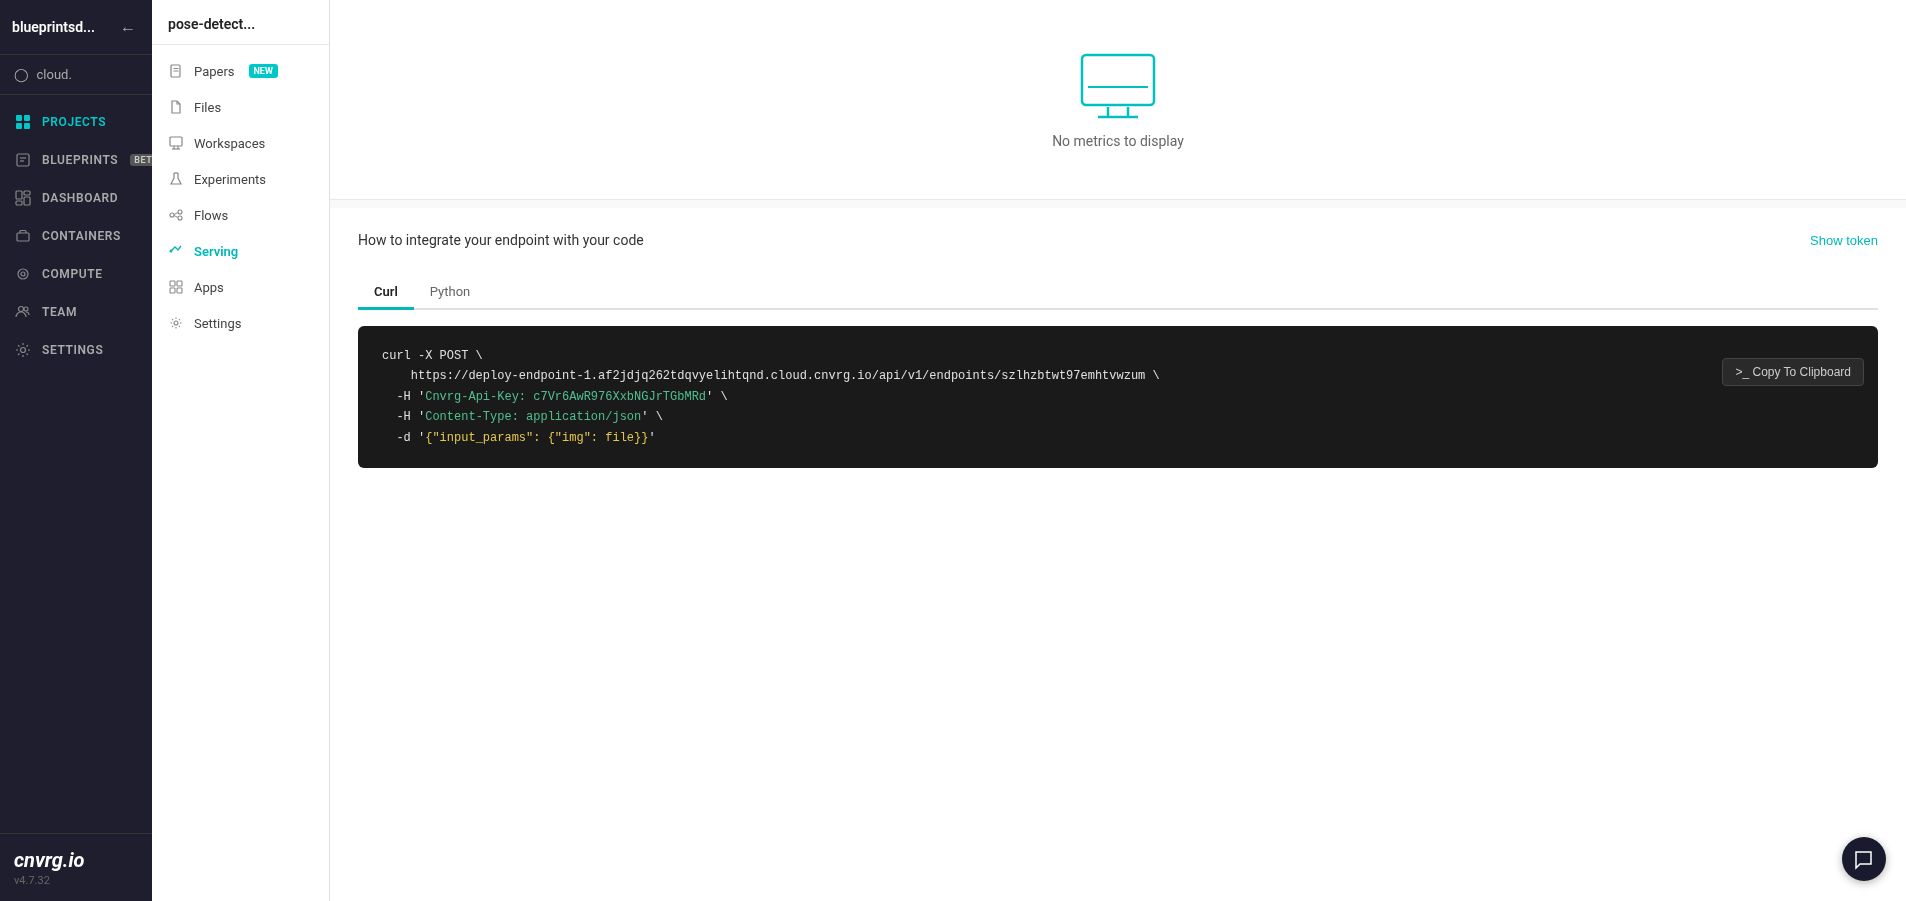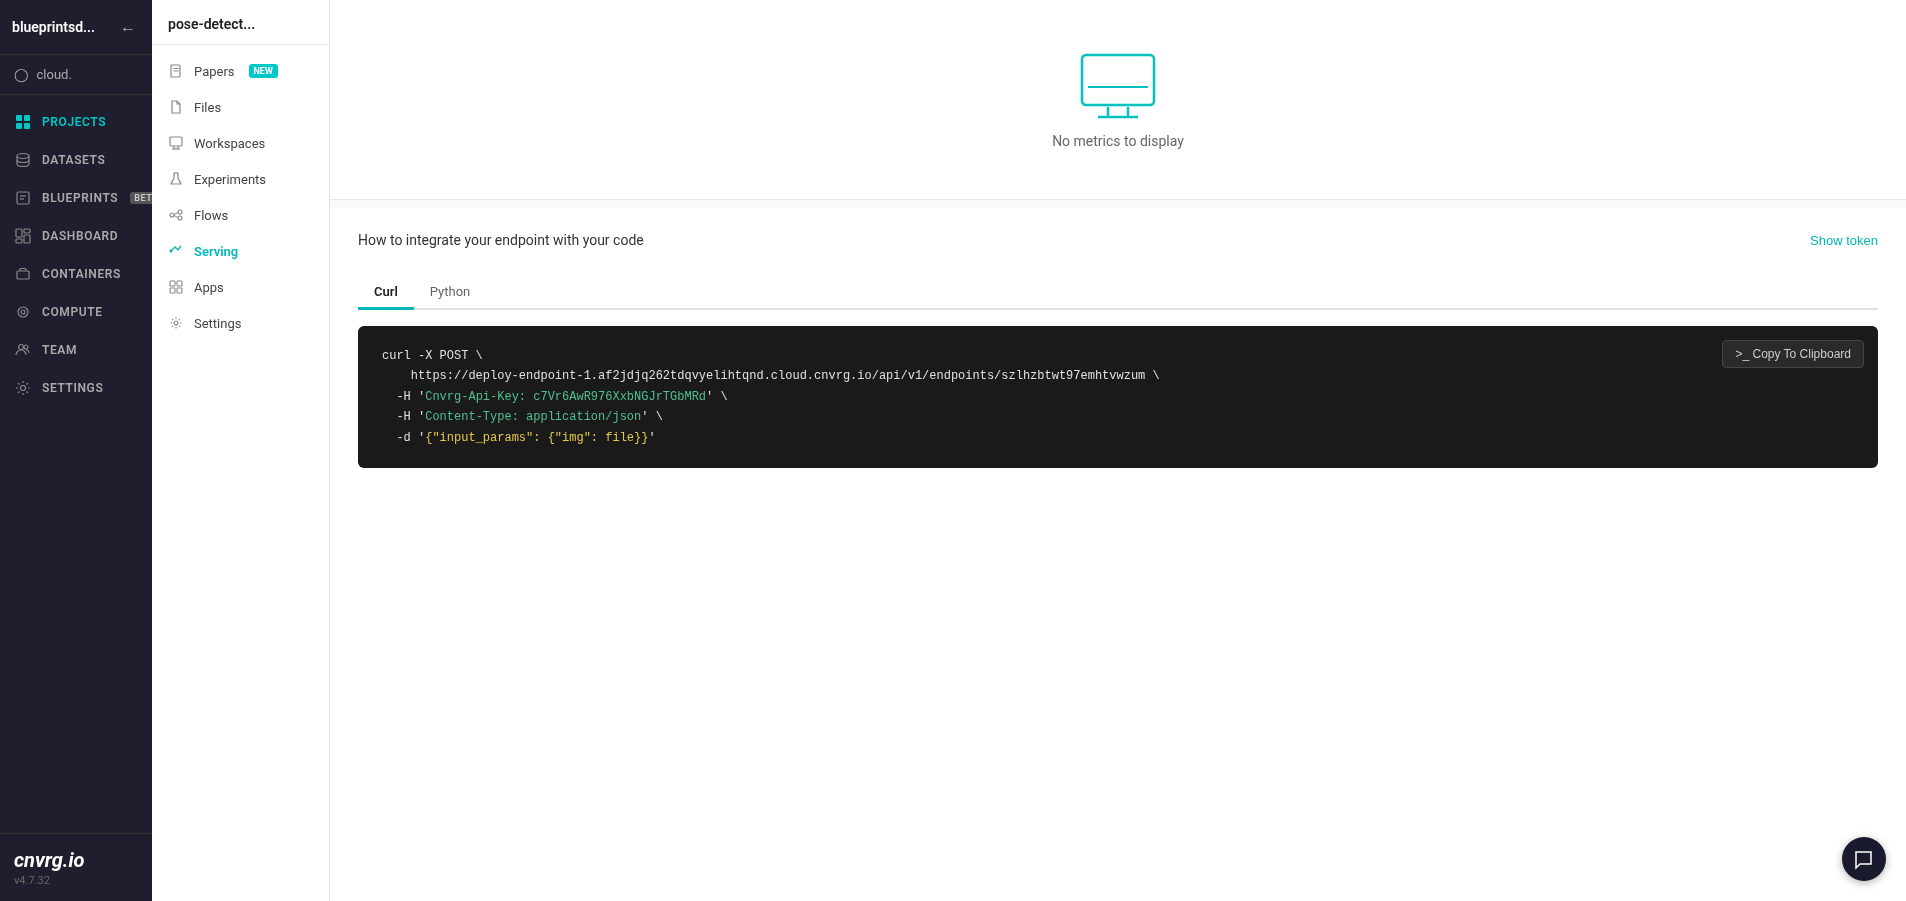--- a/index.html
+++ b/index.html
@@ -206,21 +206,21 @@
 
     
     .code-block {
       background: #1a1a1a;
       border-radius: 6px;
       padding: 20px 24px;
       position: relative;
     }
     .copy-btn {
       position: absolute;
-      top: 14px;
+      top: 32px;
       right: 14px;
       background: #2a2a2a;
       border: 1px solid #444;
       color: #ccc;
       font-size: 12px;
       padding: 6px 12px;
       border-radius: 4px;
       cursor: pointer;
       display: flex;
       align-items: center;
@@ -282,30 +282,20 @@
         <svg width="16" height="16" viewBox="0 0 16 16" fill="none">
             <rect x="1" y="1" width="6" height="6" rx="1" fill="#00c8c8"></rect>
             <rect x="9" y="1" width="6" height="6" rx="1" fill="#00c8c8"></rect>
             <rect x="1" y="9" width="6" height="6" rx="1" fill="#00c8c8"></rect>
             <rect x="9" y="9" width="6" height="6" rx="1" fill="#00c8c8"></rect>
           </svg>
       </span>
       <span>PROJECTS</span>
     </div>
 
-    <div class="sidebar-left-nav-item">
-      <span class="icon-shape">
-        <svg width="16" height="16" viewBox="0 0 16 16" fill="none">
-            <ellipse cx="8" cy="4" rx="6" ry="2.5" stroke="#888" stroke-width="1.2"></ellipse>
-            <path d="M2 4v4c0 1.38 2.69 2.5 6 2.5s6-1.12 6-2.5V4" stroke="#888" stroke-width="1.2"></path>
-            <path d="M2 8v4c0 1.38 2.69 2.5 6 2.5s6-1.12 6-2.5V8" stroke="#888" stroke-width="1.2"></path>
-          </svg>
-      </span>
-      <span>DATASETS</span>
-    </div>
 
     <div class="sidebar-left-nav-item">
       <span class="icon-shape">
         <svg width="16" height="16" viewBox="0 0 16 16" fill="none">
             <rect x="2" y="2" width="12" height="12" rx="1.5" stroke="#888" stroke-width="1.2"></rect>
             <line x1="5" y1="6" x2="11" y2="6" stroke="#888" stroke-width="1.2"></line>
             <line x1="5" y1="9" x2="9" y2="9" stroke="#888" stroke-width="1.2"></line>
           </svg>
       </span>
       <span>BLUEPRINTS</span>

